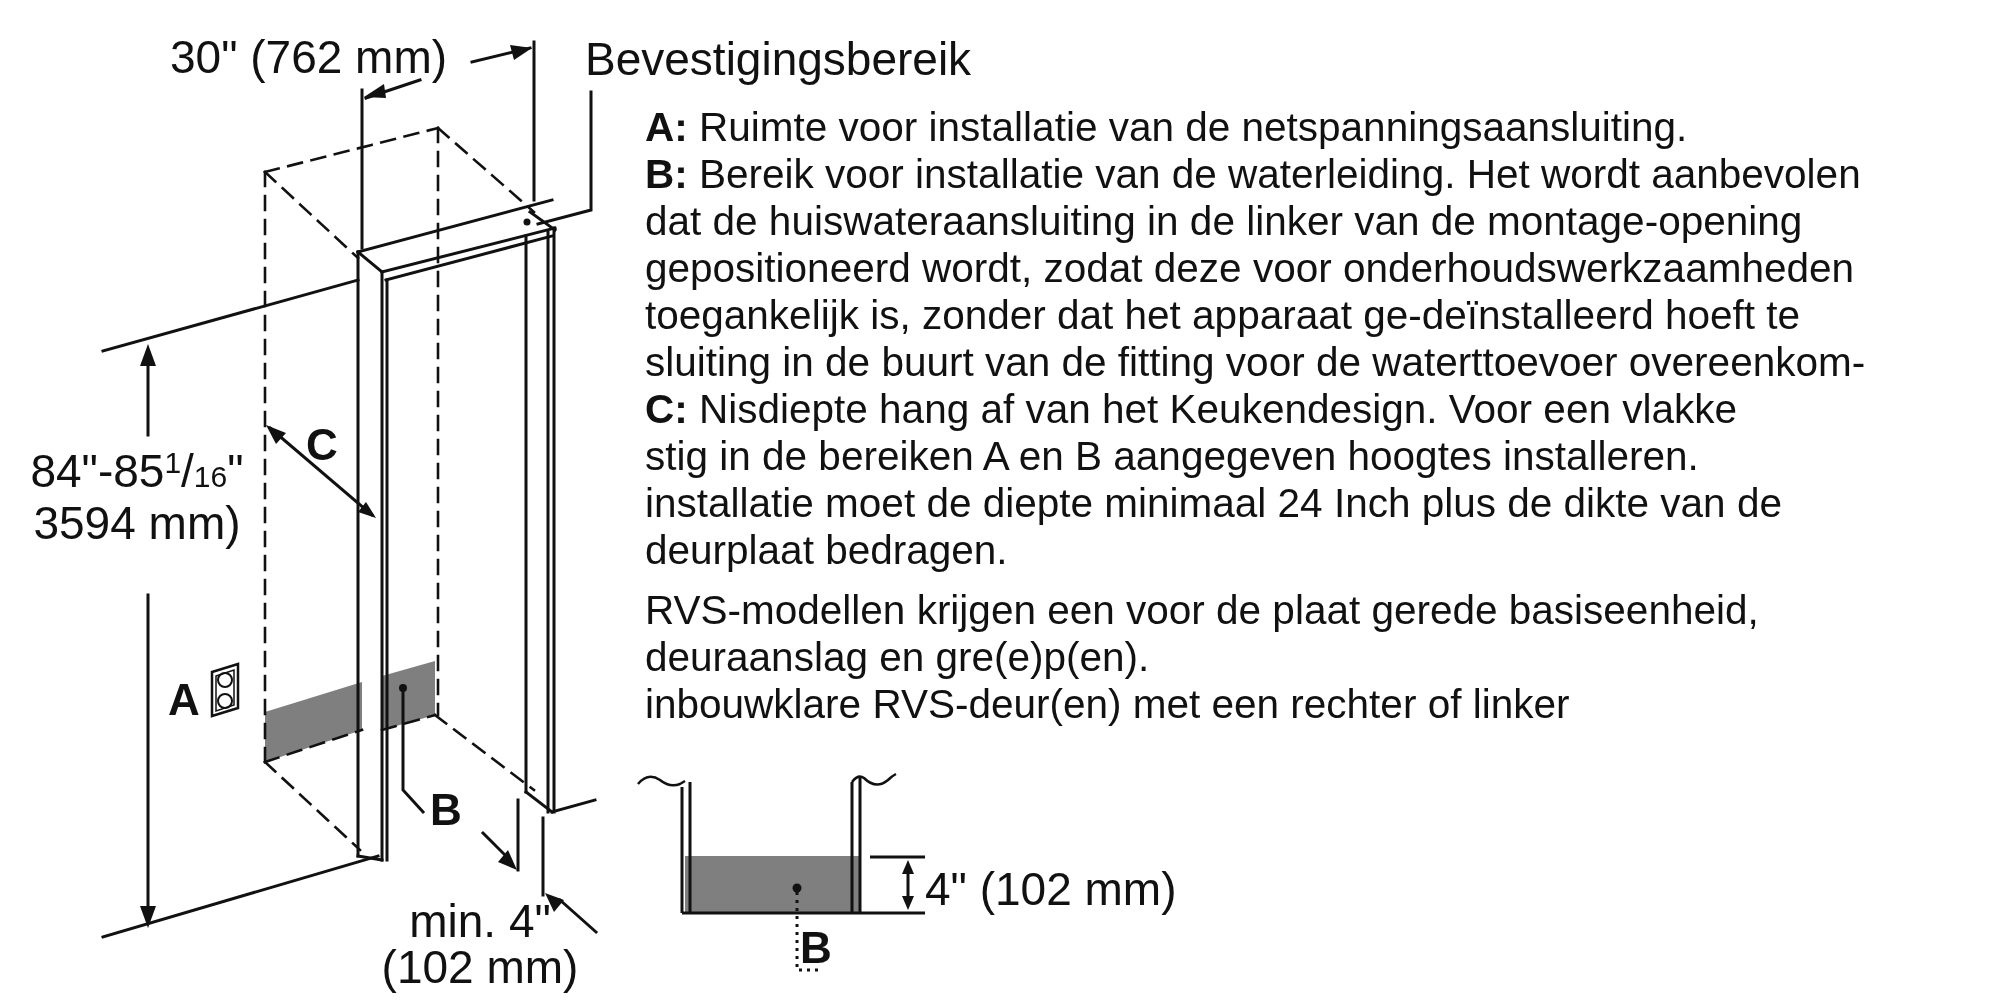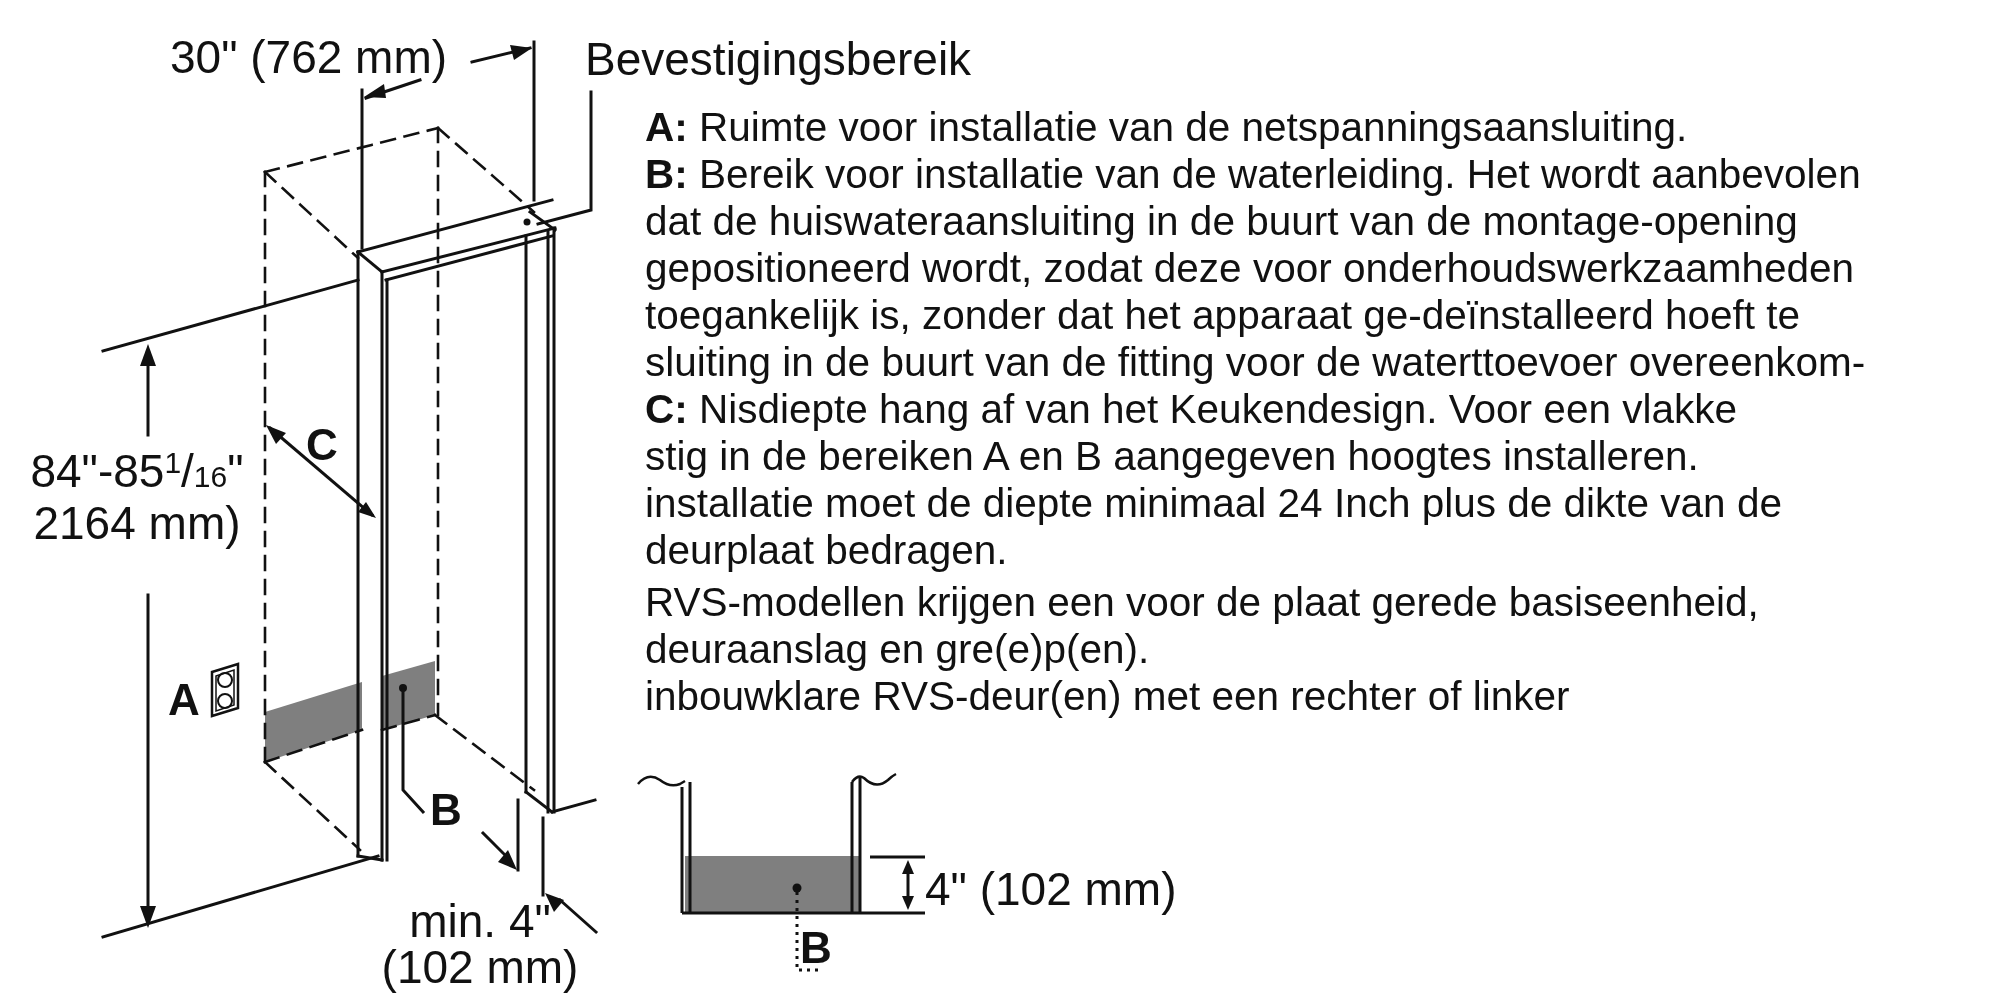--- a/index.html
+++ b/index.html
@@ -119,45 +119,45 @@
   <polygon points="908,910 902,896 914,896" fill="#111"></polygon>
   <circle cx="797" cy="888" r="4.5" fill="#111"></circle>
   <polyline points="797,892 797,970 818,970" fill="none" stroke="#111" stroke-width="3" stroke-dasharray="3,5"></polyline>
 </svg>
 
 <div class="lbl dim" style="left:170px; top:34px;">30" (762 mm)</div>
 <div class="lbl dim" style="left:585px; top:36px;">Bevestigingsbereik</div>
 
 <div class="lbl dim ctr" style="left:22px; top:448px; width:230px;">
   <div style="line-height:46px;"><span>84"-85</span><sup class="fr">1</sup><span>/</span><sub class="fr">16</sub><span>"</span></div>
-  <div style="line-height:46px;">2164 mm)</div>
+  <div style="line-height:46px;">3594 mm)</div>
 </div>
 
 <div class="lbl letter" style="left:168px; top:678px;">A</div>
 <div class="lbl letter" style="left:306px; top:423px;">C</div>
 <div class="lbl letter" style="left:430px; top:788px;">B</div>
 
 <div class="lbl dim ctr" style="left:355px; top:898px; width:250px;">
   <div style="line-height:46px;">min. 4"</div>
   <div style="line-height:46px;">(102 mm)</div>
 </div>
 
 <div class="lbl dim" style="left:925px; top:866px;">4" (102 mm)</div>
 <div class="lbl letter" style="left:800px; top:926px;">B</div>
 
 <div class="desc">
   <span class="line"><b>A:</b><span> Ruimte voor installatie van de netspanningsaansluiting.</span></span>
 
   <span class="line"><b>B:</b><span> Bereik voor installatie van de waterleiding. Het wordt aanbevolen</span></span>
-  <span class="line">dat de huiswateraansluiting in de buurt van de montage-opening</span>
+  <span class="line">dat de huiswateraansluiting in de linker van de montage-opening</span>
   <span class="line">gepositioneerd wordt, zodat deze voor onderhoudswerkzaamheden</span>
   <span class="line">toegankelijk is, zonder dat het apparaat ge-deïnstalleerd hoeft te</span>
   <span class="line">sluiting in de buurt van de fitting voor de waterttoevoer overeenkom-</span>
   <span class="line"><b>C:</b><span> Nisdiepte hang af van het Keukendesign. Voor een vlakke</span></span>
 
   <span class="line">stig in de bereiken A en B aangegeven hoogtes installeren.</span>
   <span class="line">installatie moet de diepte minimaal 24 Inch plus de dikte van de</span>
   <span class="line">deurplaat bedragen.</span>
 
-  <span class="line" style="margin-top:5px;">RVS-modellen krijgen een voor de plaat gerede basiseenheid,</span>
+  <span class="line" style="margin-top:13px;">RVS-modellen krijgen een voor de plaat gerede basiseenheid,</span>
   <span class="line">deuraanslag en gre(e)p(en).</span>
   <span class="line">inbouwklare RVS-deur(en) met een rechter of linker</span>
 </div>
 
 </body></html>

